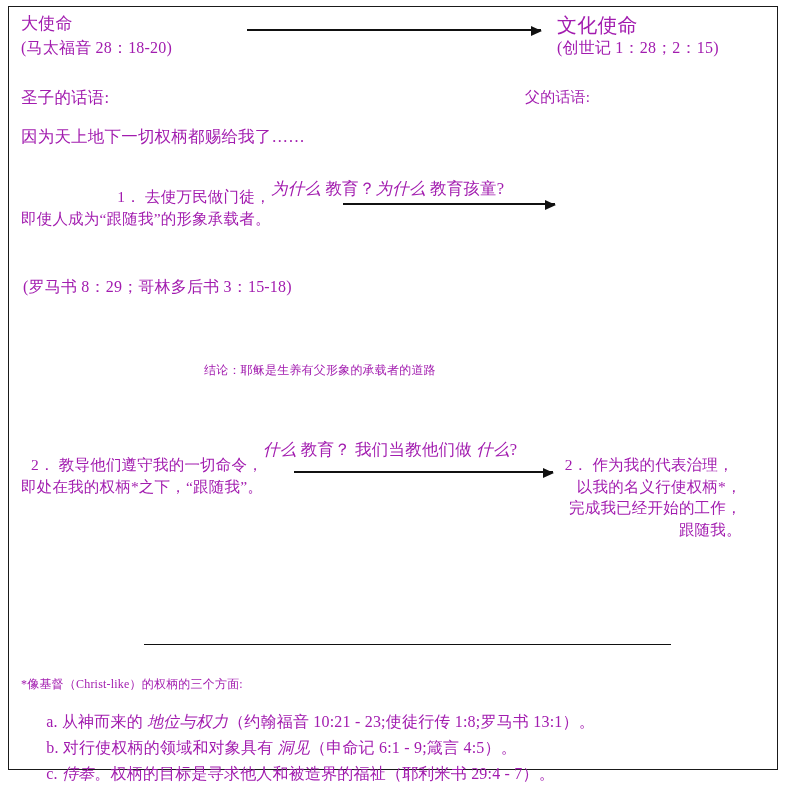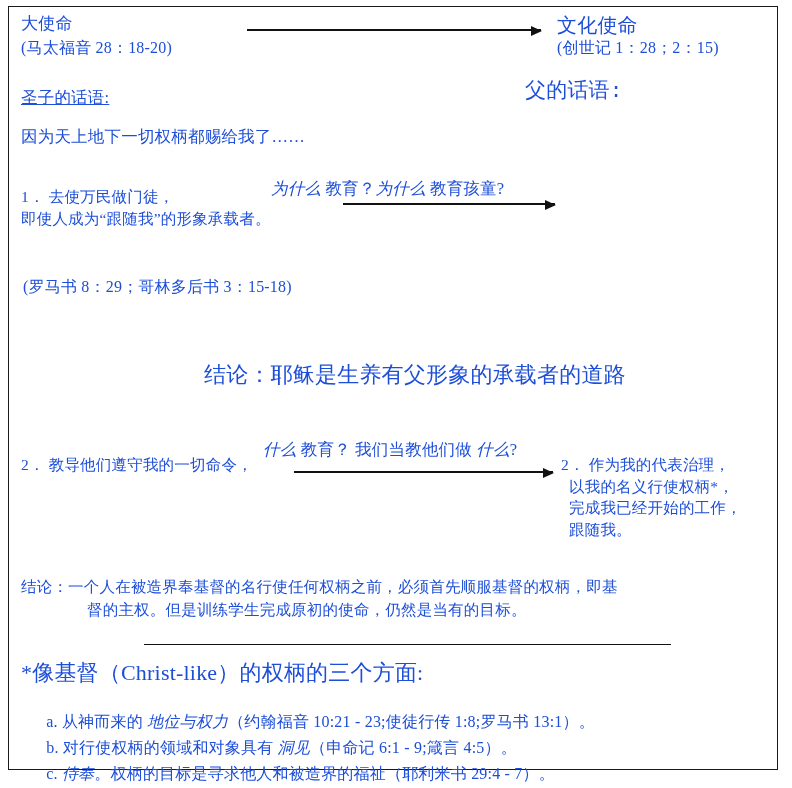--- a/index.html
+++ b/index.html
@@ -27,22 +27,23 @@
     border: 1.5px solid #1a1a1a;
     background: #ffffff;
     box-sizing: border-box;
   }
   .t {
     position: absolute;
     white-space: pre;
     font-family: "Liberation Serif", "DejaVu Serif", serif;
     font-size: 15.5px;
     line-height: 1.0;
-    color: #1d4ed8;
+    color: #a21caf;
     letter-spacing: 0.2px;
+    text-align: right;
   }
   .it { font-style: italic; }
 
   
   .arrow {
     position: absolute;
     height: 0;
     border-top: 2px solid #111111;
   }
   .arrow::after {
@@ -72,67 +73,64 @@
     <div class="t" style="left:12px; top:8px; font-size:17px;">大使命</div>
 
     <div class="t" style="left:12px; top:33px; font-size:16px;">(马太福音 28：18-20)</div>
 
     <div class="arrow" style="left:238px; top:22px; width:294px;"></div>
 
     <div class="t" style="left:548px; top:8px; font-size:20px;">文化使命</div>
 
     <div class="t" style="left:548px; top:33px; font-size:16px;">(创世记 1：28；2：15)</div>
 
-    <div class="t" style="left:12px; top:83px; font-size:16.5px;text-decoration:underline;">圣子的话语:</div>
+    <div class="t" style="left:12px; top:83px; font-size:16.5px;">圣子的话语:</div>
 
-    <div class="t" style="left:516px; top:74px; font-size:21px;font-family:Liberation Mono, monospace;">父的话语:</div>
+    <div class="t" style="left:516px; top:83px; font-size:15px;">父的话语:</div>
 
     <div class="t" style="left:12px; top:122px; font-size:16.5px;">因为天上地下一切权柄都赐给我了……</div>
 
     <div class="t" style="left:236px; top:157px; font-size:16.5px;">
       <span class="it">为什么</span><span> 教育？</span><span class="it">为什么</span><span> 教育孩童?</span>
     </div>
 
     <div class="blk" style="left:12px; top:182px; font-size:16.5px;">
       <span class="t ln" style="position:relative; left:0; top:0; display:block;">1． 去使万民做门徒，</span>
       <span class="t ln" style="position:relative; left:0; top:6px; display:block;">即使人成为“跟随我”的形象承载者。</span>
     </div>
 
     <div class="t" style="left:14px; top:272px; font-size:16px;">(罗马书 8：29；哥林多后书 3：15-18)</div>
 
     <div class="arrow" style="left:334px; top:196px; width:212px;"></div>
 
 
-    <div class="t" style="left:195px; top:357px; font-size:22px;">结论：耶稣是生养有父形象的承载者的道路</div>
+    <div class="t" style="left:195px; top:357px; font-size:12px;">结论：耶稣是生养有父形象的承载者的道路</div>
 
     <div class="t" style="left:228px; top:418px; font-size:16.5px;">
       <span class="it">什么</span><span> 教育？ </span><span>我们当教他们做 </span><span class="it">什么</span><span>?</span>
     </div>
 
     <div class="blk" style="left:12px; top:450px; font-size:16.5px;">
       <span class="t ln" style="position:relative; left:0; top:0; display:block;">2． 教导他们遵守我的一切命令，</span>
+      <span class="t ln" style="position:relative; left:0; top:6px; display:block;">即处在我的权柄*之下，“跟随我”。</span>
     </div>
 
     <div class="arrow" style="left:285px; top:464px; width:259px;"></div>
 
     <div class="blk" style="left:552px; top:450px; font-size:16.5px;">
       <span class="t ln" style="position:relative; left:0; top:0; display:block;">2． 作为我的代表治理，</span>
       <span class="t ln" style="position:relative; left:8px; top:6px; display:block;">以我的名义行使权柄*，</span>
       <span class="t ln" style="position:relative; left:8px; top:12px; display:block;">完成我已经开始的工作，</span>
       <span class="t ln" style="position:relative; left:8px; top:18px; display:block;">跟随我。</span>
     </div>
 
-    <div class="blk" style="left:12px; top:572px; font-size:16.5px;">
-      <span class="t ln" style="position:relative; left:0; top:0; display:block;">结论：一个人在被造界奉基督的名行使任何权柄之前，必须首先顺服基督的权柄，即基</span>
-      <span class="t ln" style="position:relative; left:66px; top:7px; display:block;">督的主权。但是训练学生完成原初的使命，仍然是当有的目标。</span>
-    </div>
 
     <div class="rule" style="left:135px; top:637px; width:527px;"></div>
 
-    <div class="t" style="left:12px; top:655px; font-size:22px;">*像基督（Christ-like）的权柄的三个方面:</div>
+    <div class="t" style="left:12px; top:671px; font-size:12px;">*像基督（Christ-like）的权柄的三个方面:</div>
 
     <div class="t" style="left:12px; top:691px; font-size:16px;">
       <span>a.</span><span> 从神而来的 </span><span class="it">地位与权力</span><span>（约翰福音 10:21 - 23;使徒行传 1:8;罗马书 13:1）。</span>
     </div>
 
     <div class="t" style="left:12px; top:717px; font-size:16px;">
       <span>b.</span><span> 对行使权柄的领域和对象具有 </span><span class="it">洞见</span><span>（申命记 6:1 - 9;箴言 4:5）。</span>
     </div>
 
     <div class="t" style="left:12px; top:743px; font-size:16px;">

